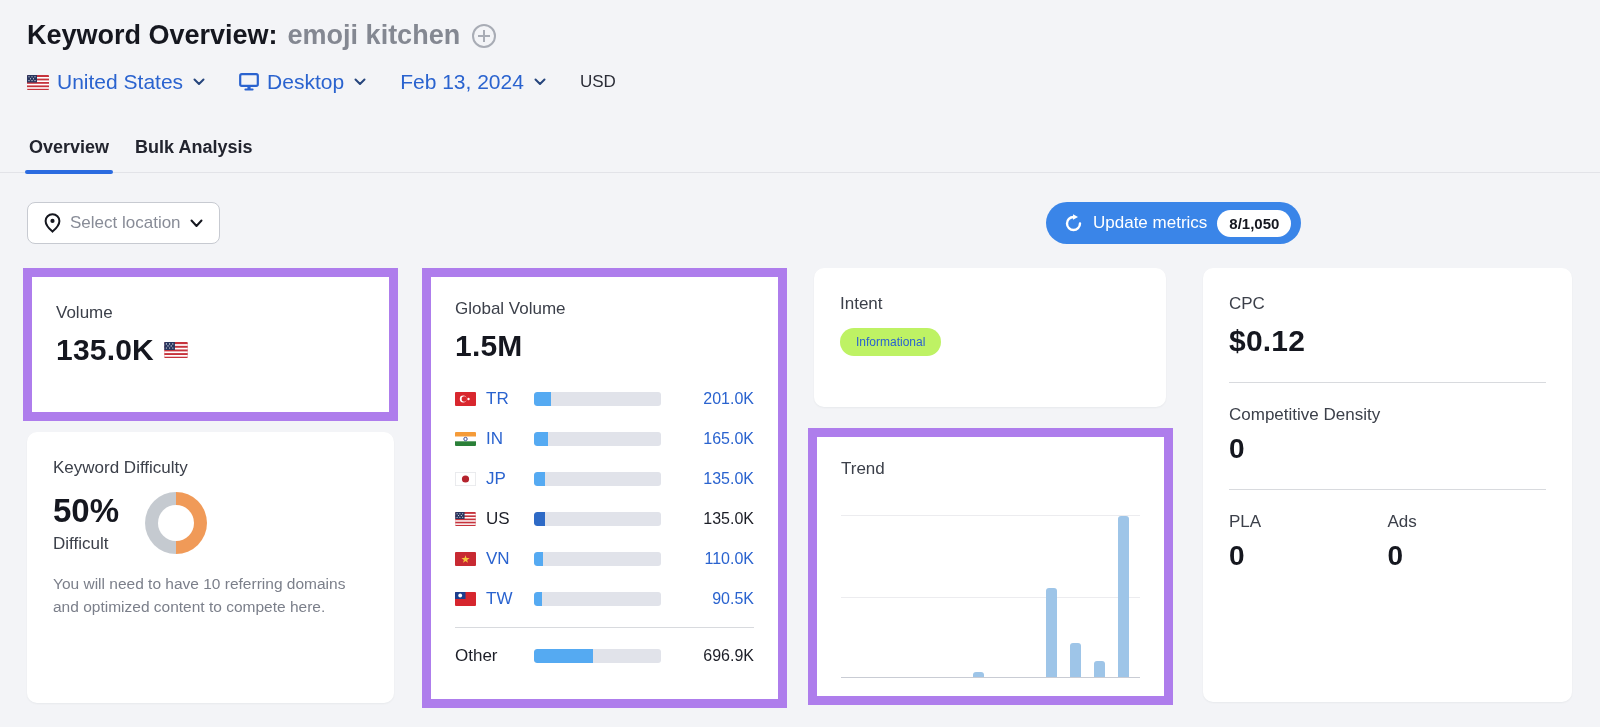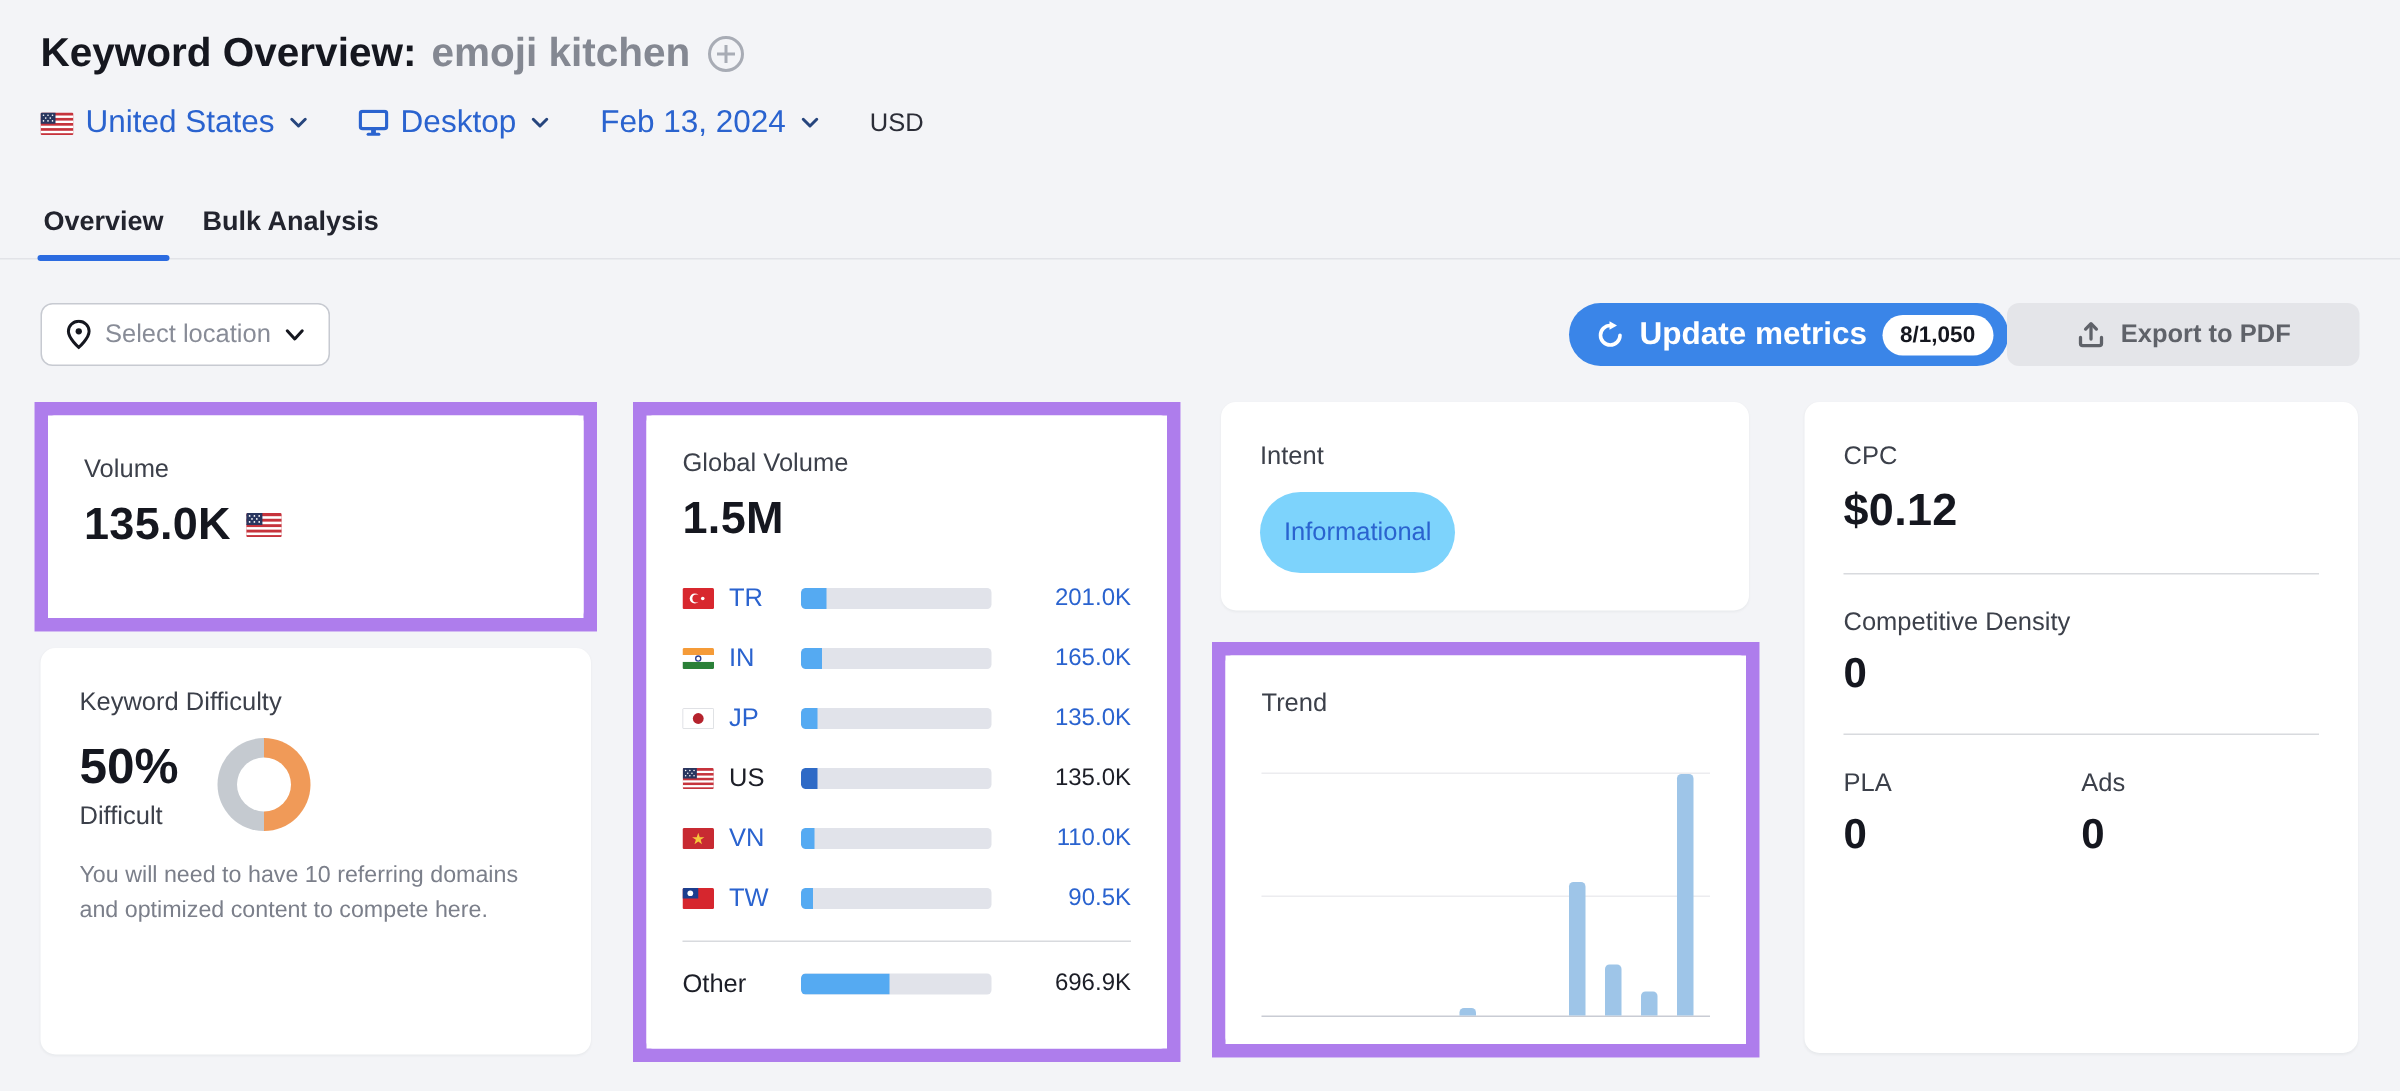--- a/index.html
+++ b/index.html
@@ -43,21 +43,21 @@
   .toolbar { position:absolute; left:0; top:202px; width:1600px; height:42px; }
   .select-location {
     position:absolute; left:27px; top:0; height:42px; display:flex; align-items:center; gap:9px;
     background:#fff; border:1px solid #c7cad1; border-radius:8px; padding:0 16px; cursor:pointer;
   }
   .select-location .lbl { color:#888c97; font-size:17px; }
   .btn-update {
     position:absolute; left:1046px; top:0; height:42px; display:flex; align-items:center; gap:10px;
     background:#3a85e8; border:none; border-radius:21px; padding:0 10px 0 18px; cursor:pointer;
   }
-  .btn-update .lbl { color:#fff; font-size:21px; font-weight:700;text-align:center; }
+  .btn-update .lbl { color:#fff; font-size:17px; font-weight:400;text-align:center; }
   .badge { background:#fff; color:#15171f; border-radius:14px; font-size:15px; font-weight:600; padding:5px 12px; }
   .btn-export {
     position:absolute; left:1338px; top:0; height:42px; width:235px; display:flex; align-items:center; justify-content:center; gap:10px;
     background:#e4e5e9; border:none; border-radius:8px; cursor:pointer;
   }
   .btn-export .lbl { color:#5f6269; font-size:17px; font-weight:600; }
 
   
   .card { background:#fff; border-radius:10px; box-shadow:0 1px 2px rgba(25,30,45,0.05); }
   .purple-frame { position:absolute; border:9px solid #ae7dec; background:#fff; }
@@ -90,21 +90,21 @@
   .gv-row.other .code { width:75px; margin-left:0; color:#1c1e27; }
   .bar-track { width:127px; height:14px; background:#e1e3ea; border-radius:3px; overflow:hidden; flex:none; margin-left:4px; }
   .bar-fill { height:100%; background:#55aaf2; border-radius:3px 0 0 3px; }
   .gv-row.self .bar-fill { background:#2e6ac6; }
   .gv-row .val { font-size:16px; color:#2a63cf; margin-left:auto; }
   .gv-row.other .val { color:#1c1e27; }
   .gv-divider { height:1px; background:#d8dade; margin:8px 0; }
 
   
   .card-intent { position:absolute; left:814px; top:268px; width:352px; height:139px; padding:26px 26px; }
-  .intent-pill { display:inline-block; margin-top:14px; background:#7dd3fc; color:#2a63cf; font-size:17px; padding:17px 16px; border-radius:999px; }
+  .intent-pill { display:inline-block; margin-top:14px; background:#bef264; color:#2a63cf; font-size:12px; padding:7px 16px; border-radius:999px; }
 
   
   .frame-trend { left:808px; top:428px; width:365px; height:277px; }
   .card-trend { padding:22px 24px; }
   .trend-chart { margin-top:36px; height:163px; position:relative; border-top:1px solid #ececef; border-bottom:1px solid #c9ccd4; }
   .trend-chart::before { content:""; position:absolute; left:0; right:0; top:50%; height:1px; background:#ececef; }
   .trend-bars { position:absolute; inset:0; display:flex; align-items:flex-end; justify-content:space-around; padding:0 4px; }
   .trend-bar { width:11px; background:#9ec5e8; border-radius:3px 3px 0 0; }
 
   
@@ -212,30 +212,20 @@
         <svg width="19" height="19" viewBox="0 0 19 19">
             <path d="M16 9.5 A6.5 6.5 0 1 1 9.5 3" fill="none" stroke="#fff" stroke-width="2.4" stroke-linecap="round"></path>
             <path d="M9.5 3 L13.6 3 L13.6 -0.5" fill="none" stroke="#fff" stroke-width="0"></path>
             <path d="M9 0.2 L14 3 L9 5.8 Z" fill="#fff"></path>
           </svg>
       </span>
       <span class="lbl">Update metrics</span>
       <span class="badge">8/1,050</span>
     </button>
 
-    <button class="btn-export">
-      <span class="icon">
-        <svg width="20" height="20" viewBox="0 0 20 20">
-            <path d="M3 12 L3 16 Q3 17.4 4.4 17.4 L15.6 17.4 Q17 17.4 17 16 L17 12" fill="none" stroke="#5f6269" stroke-width="2.2" stroke-linecap="round"></path>
-            <path d="M10 13 L10 3.4" stroke="#5f6269" stroke-width="2.2" stroke-linecap="round"></path>
-            <path d="M6.4 6.4 L10 2.8 L13.6 6.4" fill="none" stroke="#5f6269" stroke-width="2.2" stroke-linecap="round" stroke-linejoin="round"></path>
-          </svg>
-      </span>
-      <span class="lbl">Export to PDF</span>
-    </button>
   </div>
 
   <div class="purple-frame frame-volume">
     <div class="card card-volume">
       <div class="card-label">Volume</div>
       <div class="vrow">
         <span class="big-num">135.0K</span>
         <svg class="flag" width="24" height="16" viewBox="0 0 22 15">
           <rect width="22" height="15" fill="#c6333c"></rect>
           <g fill="#fff">

